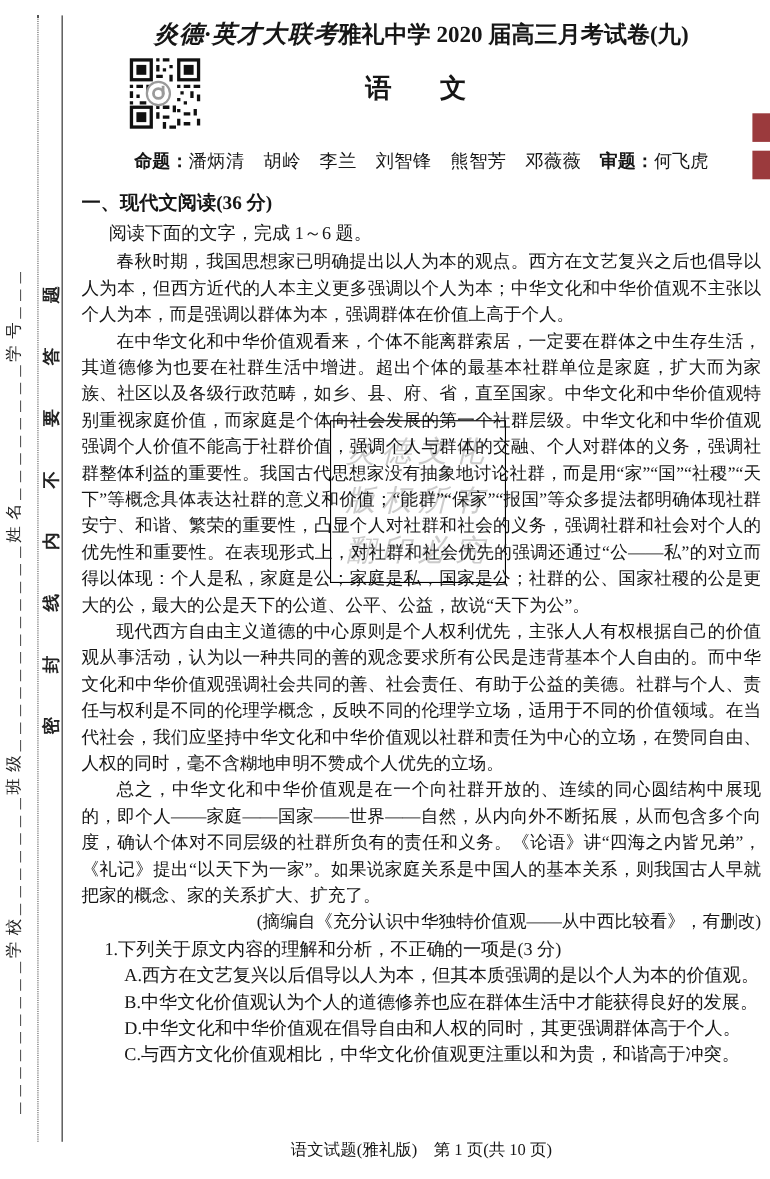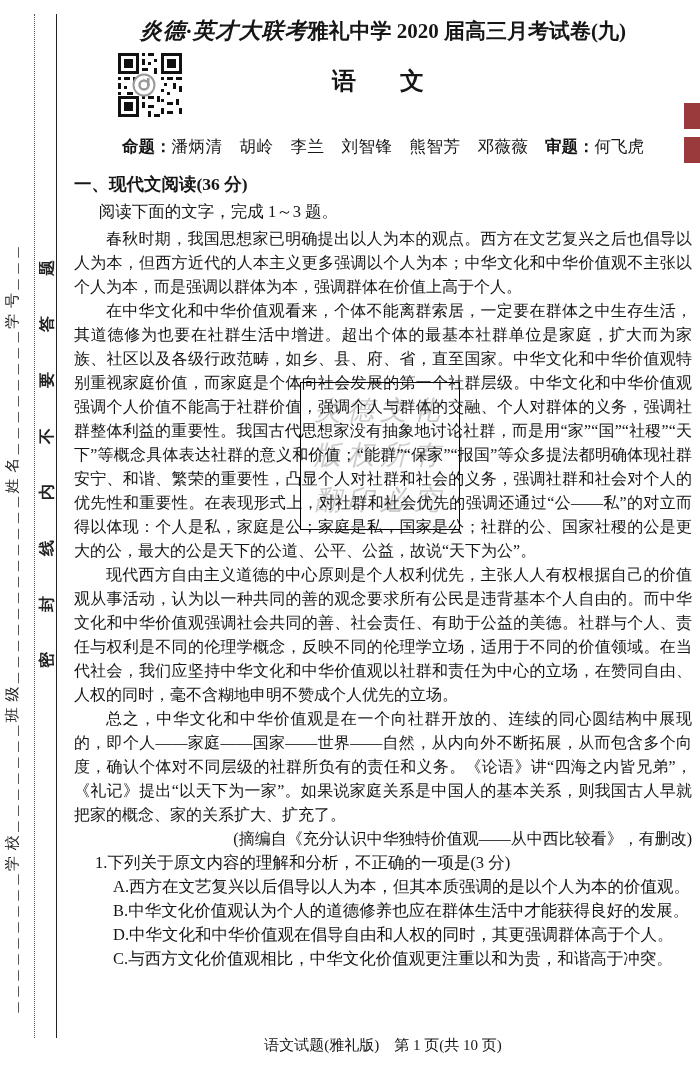--- a/index.html
+++ b/index.html
@@ -91,21 +91,21 @@
   <div class="content">
     <div class="hdr">
       <span class="brand">炎德·英才大联考</span><span>雅礼中学 2020 届高三月考试卷(九)</span>
     </div>
     <div class="title">语　文</div>
     <div class="setters">
       <span class="lbl">命题：</span><span class="names">潘炳清　胡岭　李兰　刘智锋　熊智芳　邓薇薇</span><span class="lbl">　审题：</span><span>何飞虎</span>
     </div>
 
     <div class="sec-h">一、现代文阅读(36 分)</div>
-    <div class="sec-ins">阅读下面的文字，完成 1～3 题。</div>
+    <div class="sec-ins">阅读下面的文字，完成 1～6 题。</div>
 
     <div class="passage">
         <p>春秋时期，我国思想家已明确提出以人为本的观点。西方在文艺复兴之后也倡导以人为本，但西方近代的人本主义更多强调以个人为本；中华文化和中华价值观不主张以个人为本，而是强调以群体为本，强调群体在价值上高于个人。</p>
         <p>在中华文化和中华价值观看来，个体不能离群索居，一定要在群体之中生存生活，其道德修为也要在社群生活中增进。超出个体的最基本社群单位是家庭，扩大而为家族、社区以及各级行政范畴，如乡、县、府、省，直至国家。中华文化和中华价值观特别重视家庭价值，而家庭是个体向社会发展的第一个社群层级。中华文化和中华价值观强调个人价值不能高于社群价值，强调个人与群体的交融、个人对群体的义务，强调社群整体利益的重要性。我国古代思想家没有抽象地讨论社群，而是用“家”“国”“社稷”“天下”等概念具体表达社群的意义和价值；“能群”“保家”“报国”等众多提法都明确体现社群安宁、和谐、繁荣的重要性，凸显个人对社群和社会的义务，强调社群和社会对个人的优先性和重要性。在表现形式上，对社群和社会优先的强调还通过“公——私”的对立而得以体现：个人是私，家庭是公；家庭是私，国家是公；社群的公、国家社稷的公是更大的公，最大的公是天下的公道、公平、公益，故说“天下为公”。</p>
         <p>现代西方自由主义道德的中心原则是个人权利优先，主张人人有权根据自己的价值观从事活动，认为以一种共同的善的观念要求所有公民是违背基本个人自由的。而中华文化和中华价值观强调社会共同的善、社会责任、有助于公益的美德。社群与个人、责任与权利是不同的伦理学概念，反映不同的伦理学立场，适用于不同的价值领域。在当代社会，我们应坚持中华文化和中华价值观以社群和责任为中心的立场，在赞同自由、人权的同时，毫不含糊地申明不赞成个人优先的立场。</p>
         <p>总之，中华文化和中华价值观是在一个向社群开放的、连续的同心圆结构中展现的，即个人——家庭——国家——世界——自然，从内向外不断拓展，从而包含多个向度，确认个体对不同层级的社群所负有的责任和义务。《论语》讲“四海之内皆兄弟”，《礼记》提出“以天下为一家”。如果说家庭关系是中国人的基本关系，则我国古人早就把家的概念、家的关系扩大、扩充了。</p>
       </div>
     <div class="attribution">(摘编自《充分认识中华独特价值观——从中西比较看》，有删改)</div>
 
     <div class="question">

